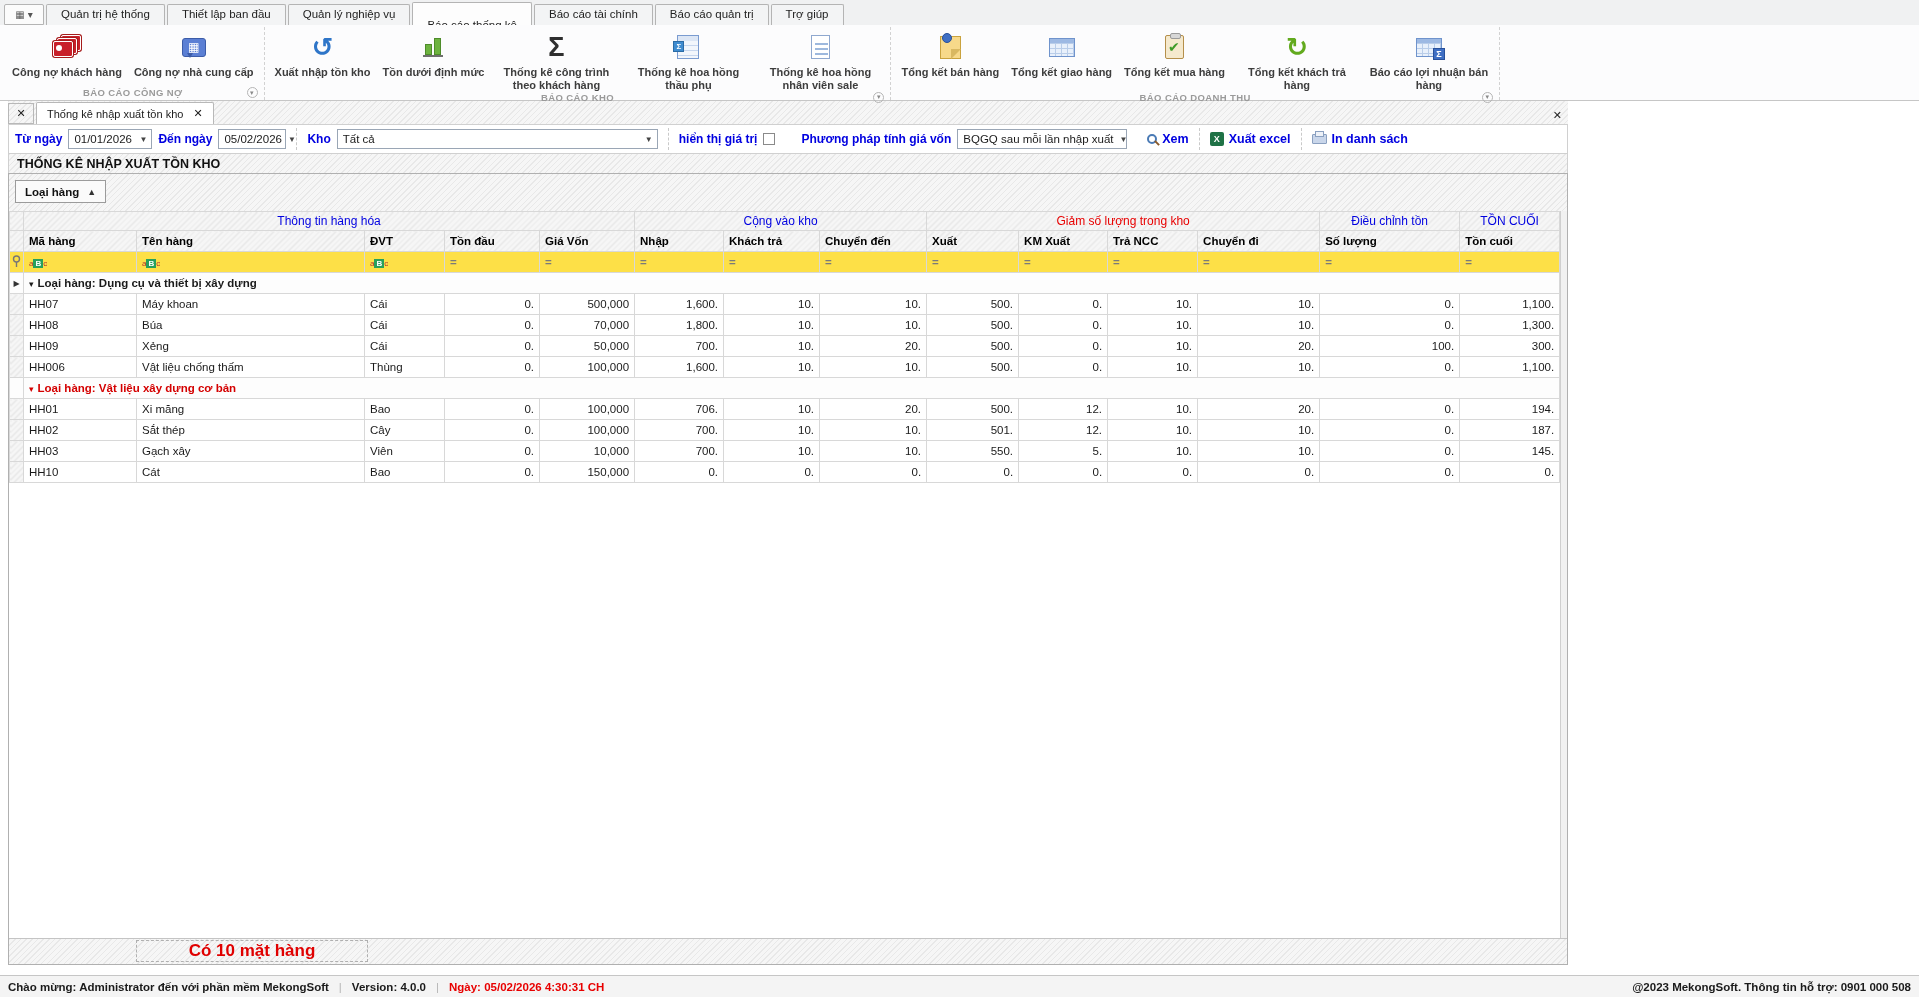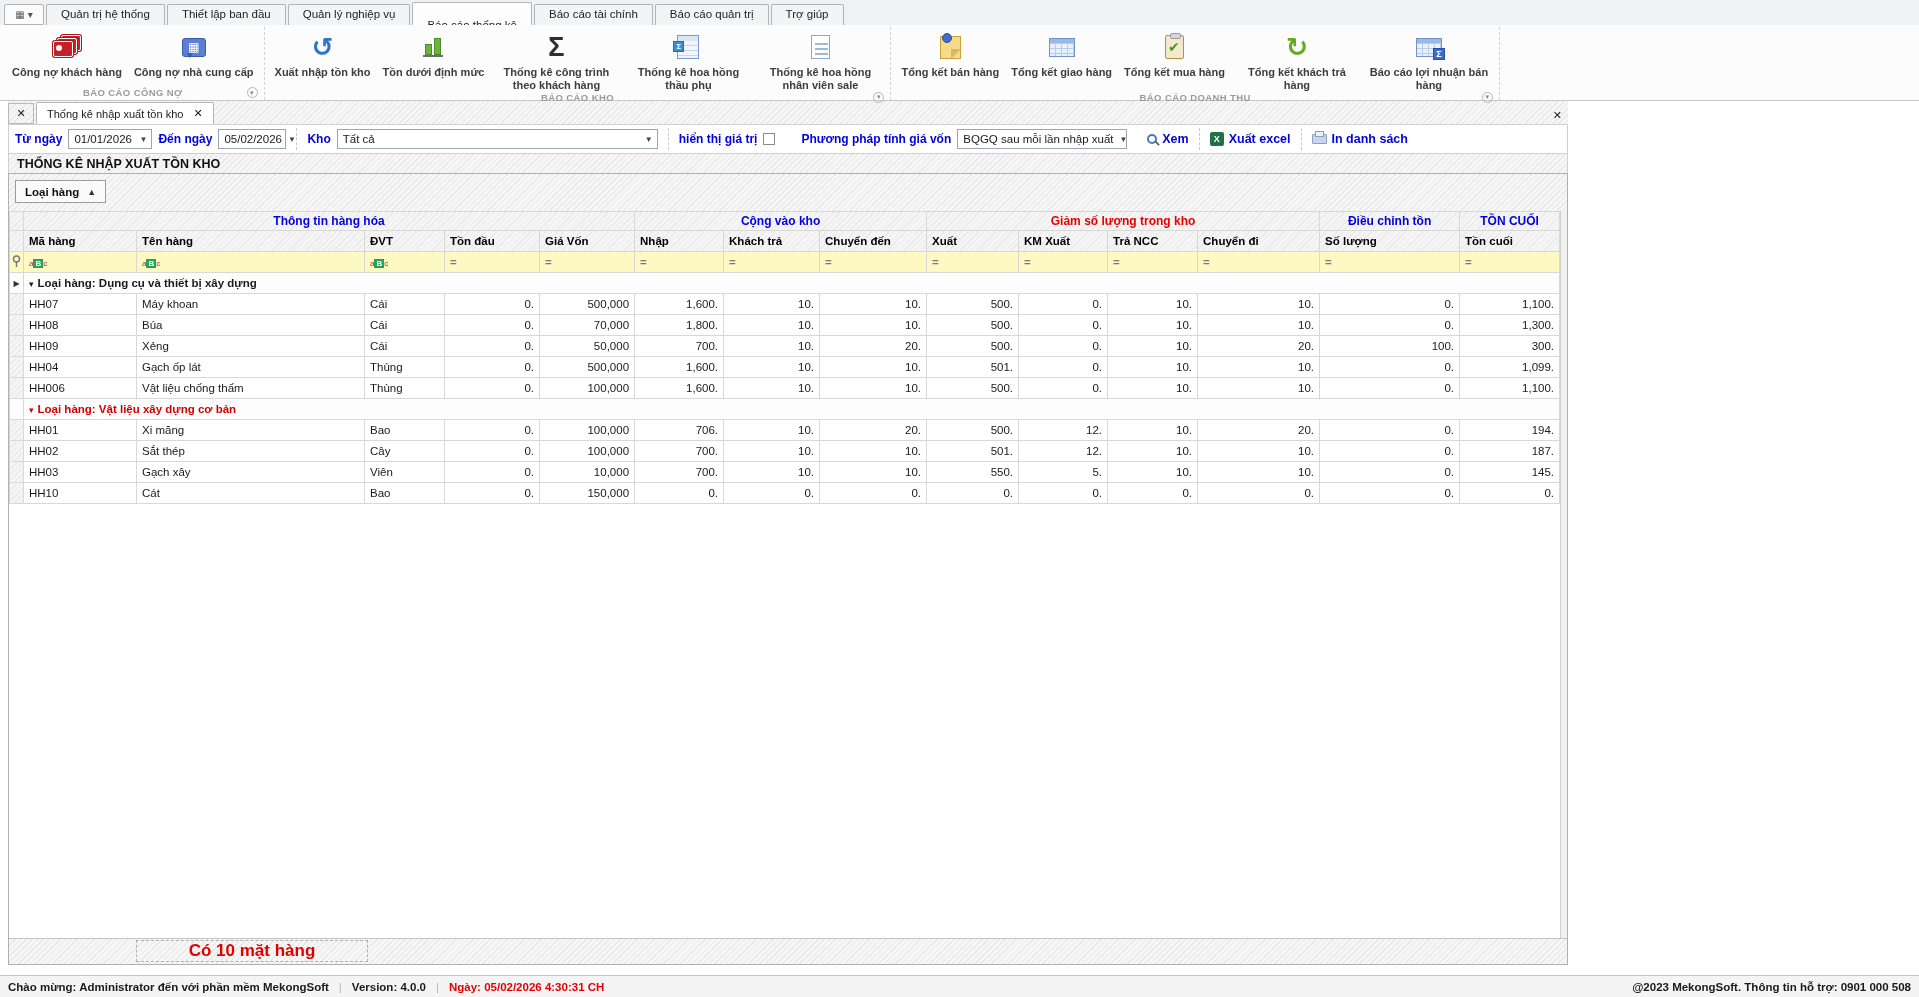--- a/index.html
+++ b/index.html
@@ -101,24 +101,24 @@
 
   .grid-panel { flex:1; min-height:0; border:1px solid #b0b0b0; display:flex; flex-direction:column; }
   .group-panel { height:37px; padding:6px 0 0 6px; }
   .chip { display:inline-flex; height:23px; border:1px solid #9b9b9b; background:#fafafa; align-items:center;
     padding:0 9px; font-weight:bold; font-size:11.5px; gap:8px; color:#111; }
   .chip .sa { font-size:9px; color:#333; }
   .table-zone { flex:1; min-height:0; background:#fff; display:flex; align-items:stretch; overflow:hidden; }
   table { border-collapse:collapse; table-layout:fixed; width:1550px; align-self:flex-start; }
   th,td { border:1px solid #d8d8d8; padding:1px 5px; font-size:11.5px; height:21px; overflow:hidden;
     white-space:nowrap; text-align:left; }
-  .band-row th { height:19px; font-weight:bold; text-align:center; font-size:12px; }
+  .band-row th { height:19px; font-weight:normal; text-align:center; font-size:12px; }
   .band.blue { color:#0000e0; } .band.red { color:#e80000; }
   .head-row th { font-weight:bold; color:#000; }
-  .filt-row td { height:21px; background:#fef9c3; }
+  .filt-row td { height:21px; background:#fde047; }
   .filt-row .eq { color:#7a7a7a; font-weight:bold; }
   .abc i { font-style:normal; color:#b03030; font-size:8px; }
   .abc b { background:#27a05c; color:#fff; font-size:8px; padding:0 2px; }
   .ind { padding:0; }
   .pinc { text-align:center; }
   td.num { text-align:right; }
   .group-row td { font-weight:bold; background:#fdfdfd; border-top:1px solid #c4c4c4; }
   .group-row .tri { font-size:9px; margin-right:4px; }
   .group-row .ind { font-size:8px; color:#333; text-align:center; font-weight:normal; }
   .vsb { width:10px; background:#f1f1f1; border-left:1px solid #cfcfcf; }
@@ -444,37 +444,20 @@
               <td class="num">20.</td>
               <td class="num">500.</td>
               <td class="num">0.</td>
               <td class="num">10.</td>
               <td class="num">20.</td>
               <td class="num">100.</td>
               <td class="num">300.</td>
             </tr>
             <tr class="data-row">
               <td class="ind hatch"></td>
-              <td class="txt">HH04</td>
-              <td class="txt">Gạch ốp lát</td>
-              <td class="txt">Thùng</td>
-              <td class="num">0.</td>
-              <td class="num">500,000</td>
-              <td class="num">1,600.</td>
-              <td class="num">10.</td>
-              <td class="num">10.</td>
-              <td class="num">501.</td>
-              <td class="num">0.</td>
-              <td class="num">10.</td>
-              <td class="num">10.</td>
-              <td class="num">0.</td>
-              <td class="num">1,099.</td>
-            </tr>
-            <tr class="data-row">
-              <td class="ind hatch"></td>
               <td class="txt">HH006</td>
               <td class="txt">Vật liệu chống thấm</td>
               <td class="txt">Thùng</td>
               <td class="num">0.</td>
               <td class="num">100,000</td>
               <td class="num">1,600.</td>
               <td class="num">10.</td>
               <td class="num">10.</td>
               <td class="num">500.</td>
               <td class="num">0.</td>

